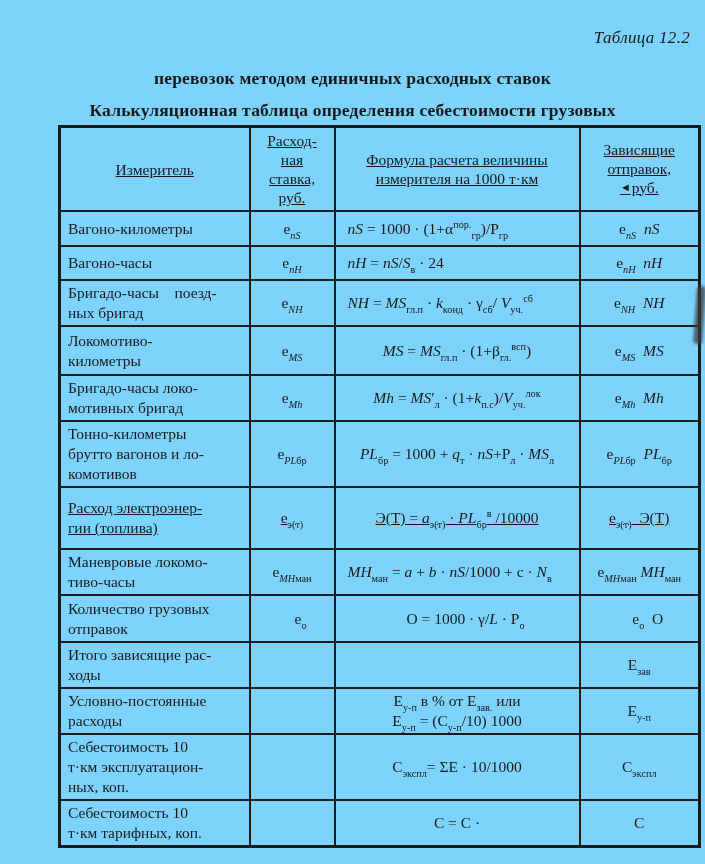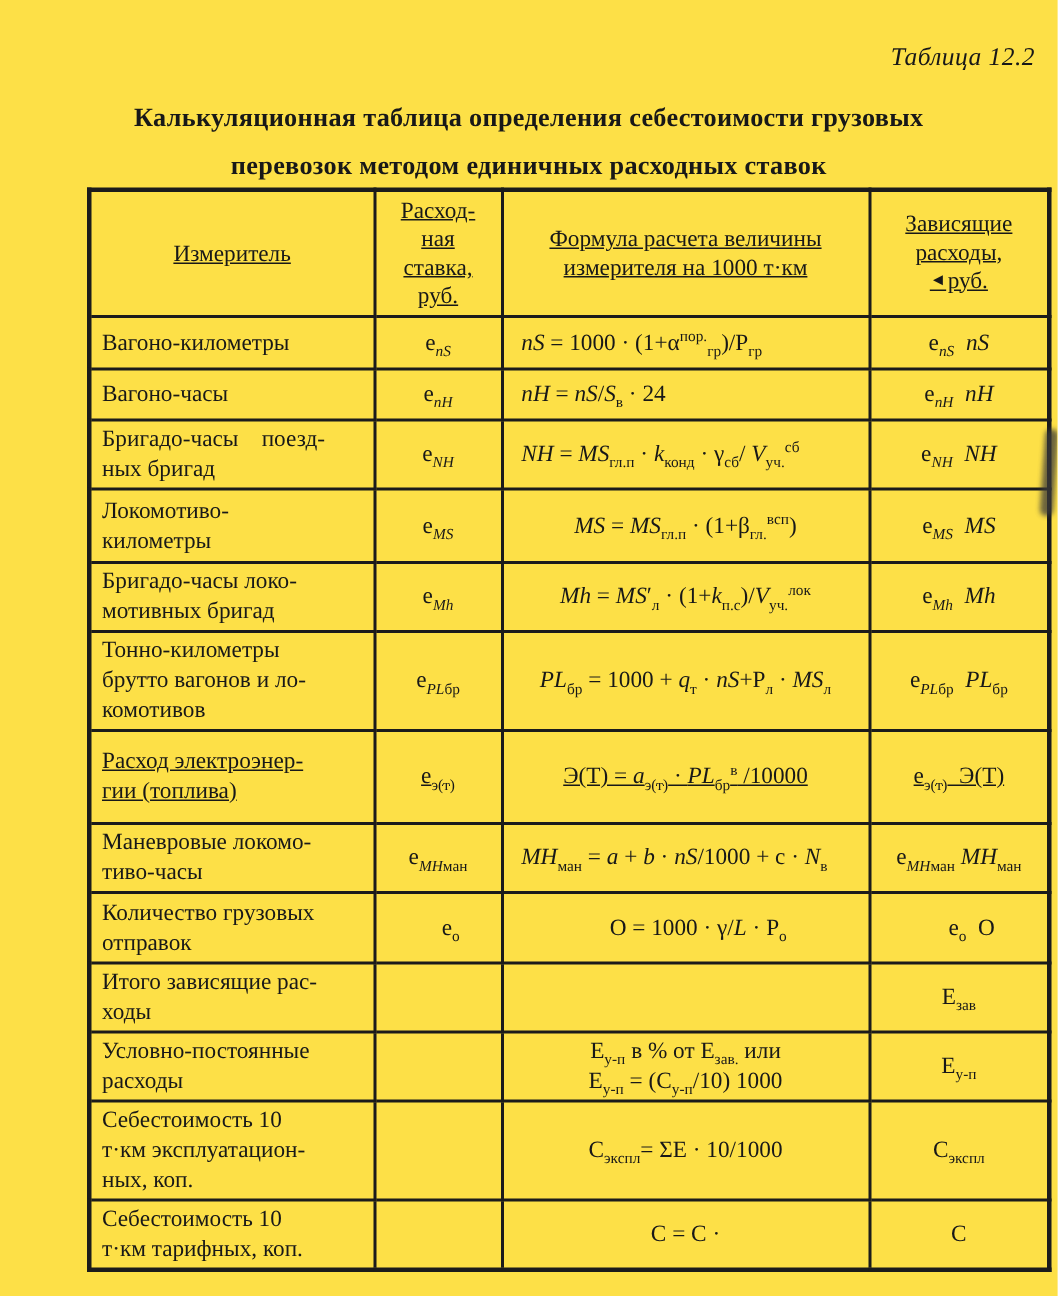--- a/index.html
+++ b/index.html
@@ -5,21 +5,21 @@
   html, body { margin:0; padding:0; }
   body {
     width:705px; height:864px;
     background:#ffffff;
     font-family:"Liberation Serif", serif;
     color:#181818;
     -webkit-font-smoothing:antialiased;
   }
   .page {
     position:relative; width:705px; height:864px;
-    background:#fde047; overflow:hidden;
+    background:#7dd3fc; overflow:hidden;
   }
   .table-label {
     position:absolute; top:28px; right:15px;
     font-style:italic; font-size:17px; letter-spacing:.3px;
   }
   .doc-title {
     position:absolute; top:62px; left:30px; right:30px;
     text-align:center; font-weight:bold; font-size:17.5px; line-height:32px;
     letter-spacing:.2px;
   }
@@ -67,39 +67,39 @@
   }
 </style>
 </head>
 <body>
 
 <div class="page">
 
   <div class="table-label">Таблица 12.2</div>
 
   <div class="doc-title">
+    <div>перевозок методом единичных расходных ставок</div>
     <div>Калькуляционная таблица определения себестоимости грузовых</div>
-    <div>перевозок методом единичных расходных ставок</div>
   </div>
 
   <table class="calc">
     <colgroup>
       <col style="width:190px">
       <col style="width:85px">
       <col style="width:245px">
       <col style="width:120px">
     </colgroup>
     <thead>
       <tr>
         <th>Измеритель</th>
         <th>Расход-<br>ная<br>ставка,<br>руб.</th>
         <th>Формула расчета величины<br>измерителя на 1000 т·км</th>
         <th>
           <div>Зависящие</div>
-          <div>расходы,</div>
+          <div>отправок,</div>
           <div><span class="arrow-mark">◄</span><span>руб.</span></div>
         </th>
       </tr>
     </thead>
     <tbody id="rows-body">
         <tr>
           <td class="c-measure">Вагоно-километры</td>
           <td class="c-rate">е<sub><i>nS</i></sub></td>
           <td class="c-formula fa-left"><i>nS</i> = 1000 · (1+α<sup>пор.</sup><sub>гр</sub>)/Р<sub>гр</sub></td>
           <td class="c-dependent">е<sub><i>nS</i></sub>&nbsp; <i>nS</i></td>

